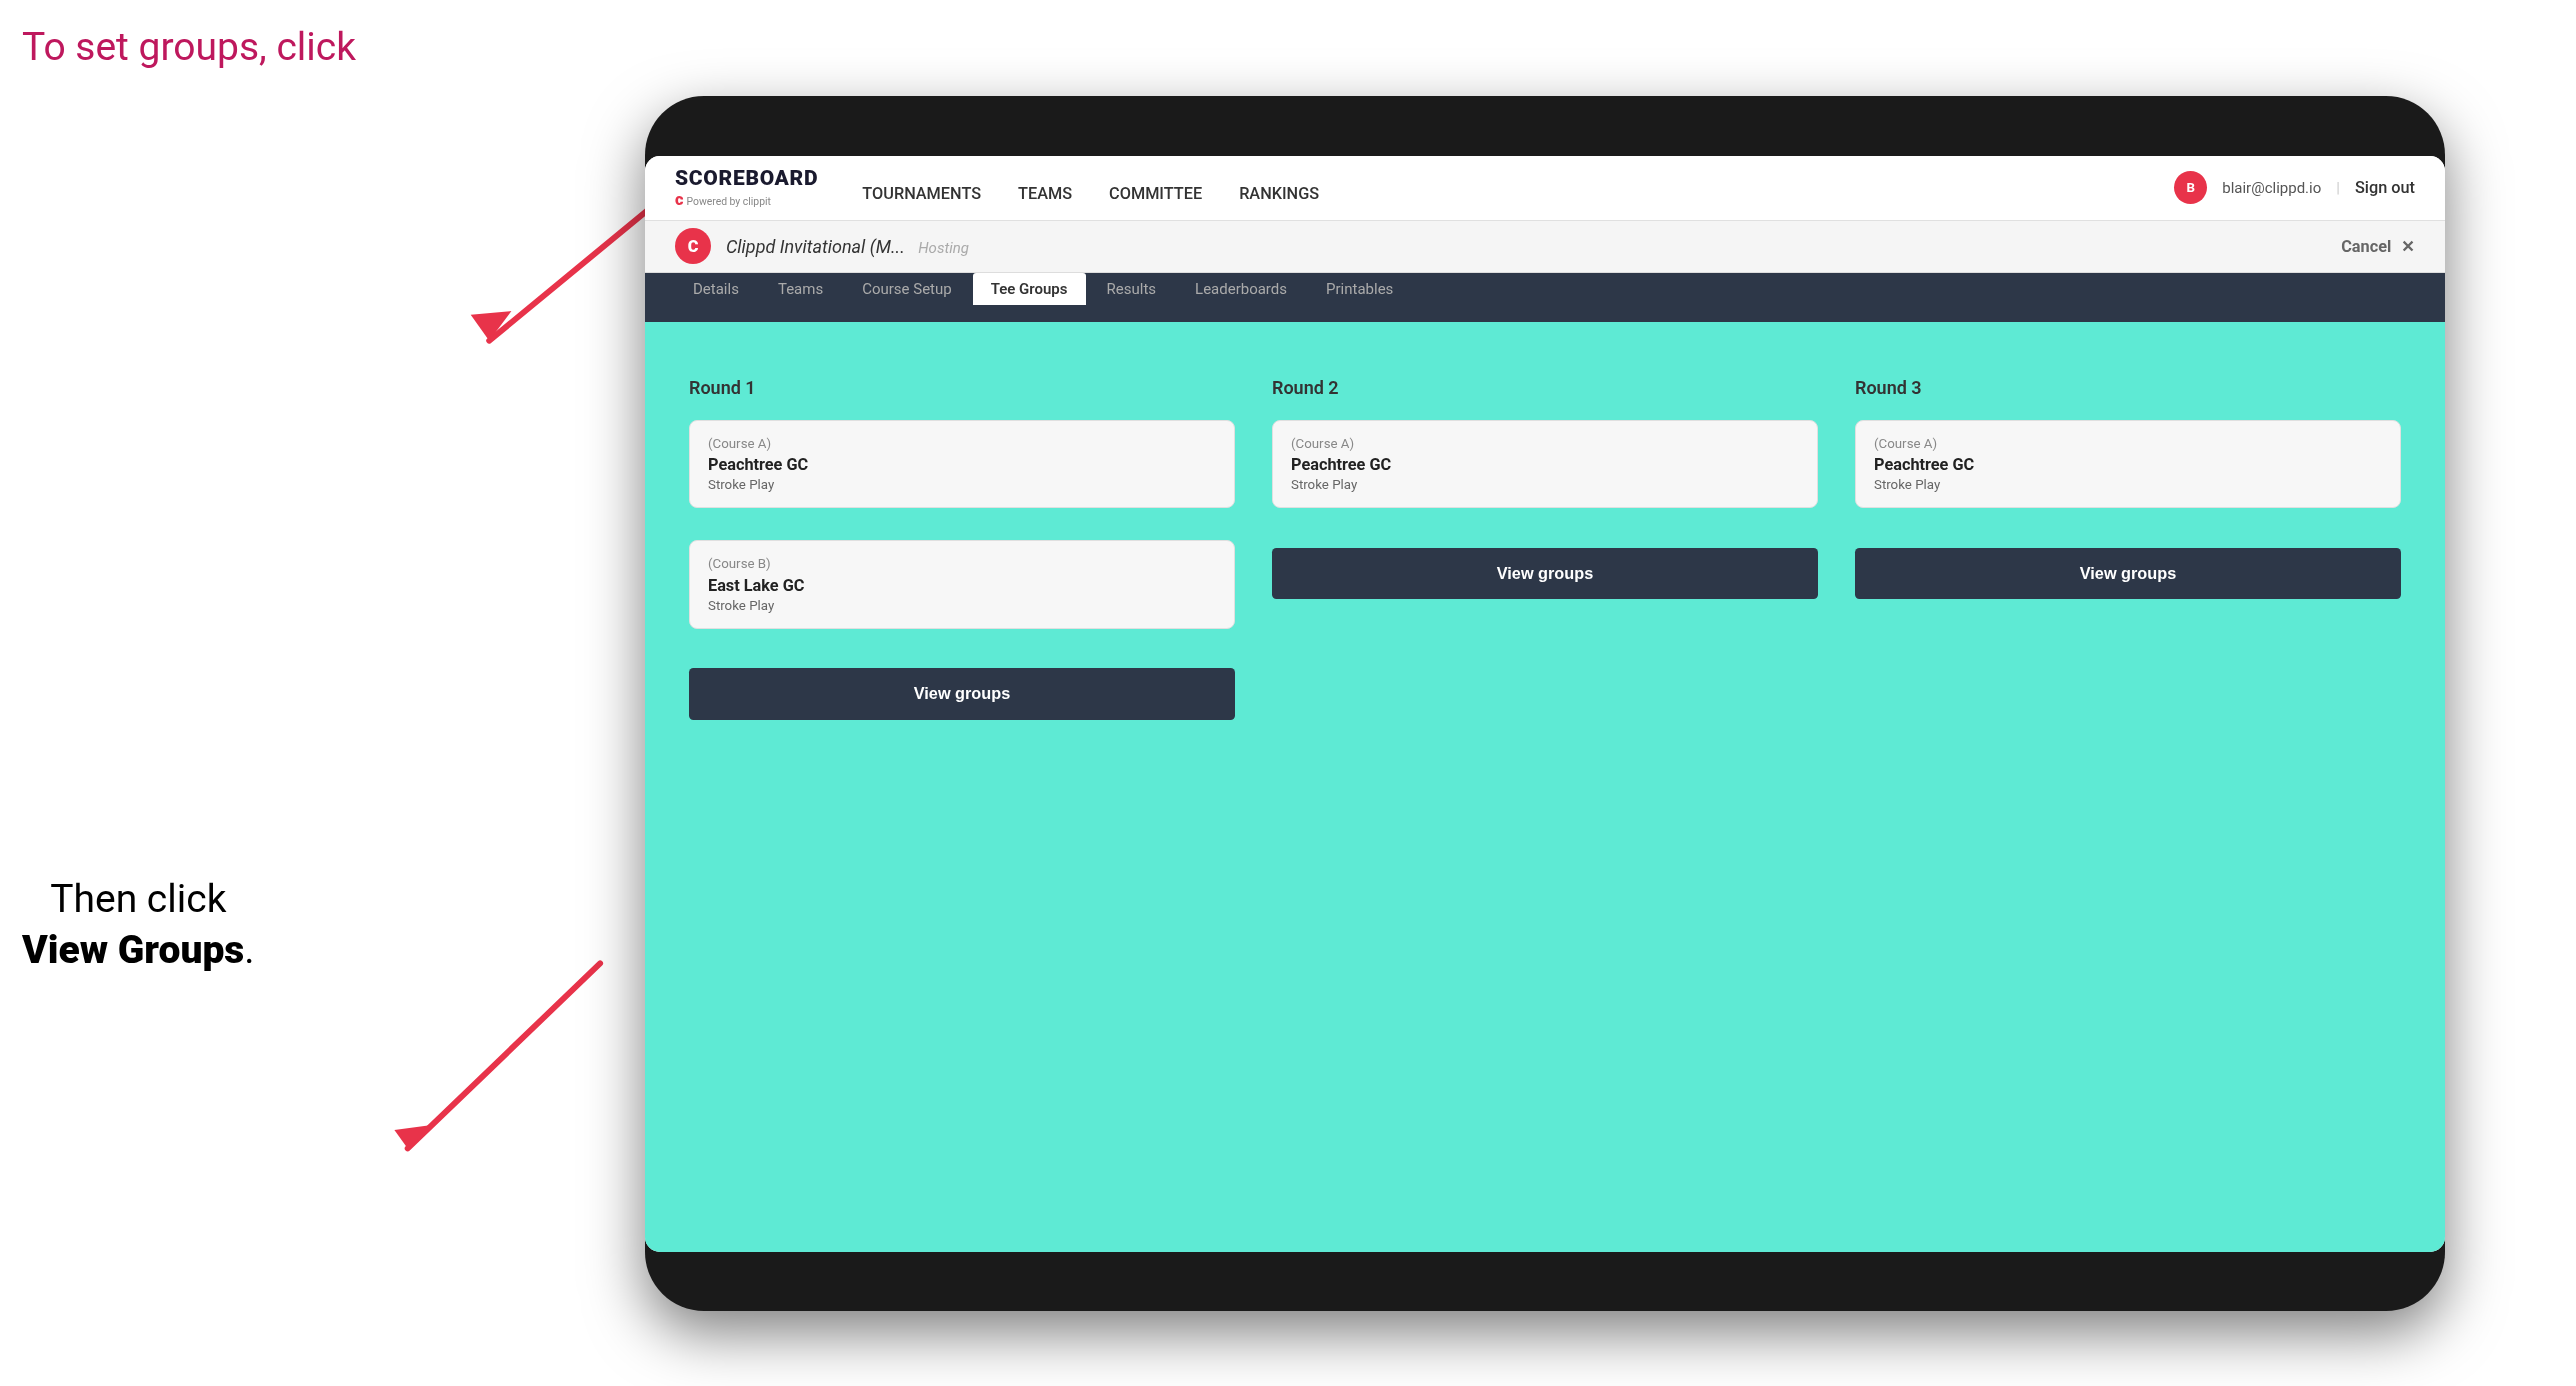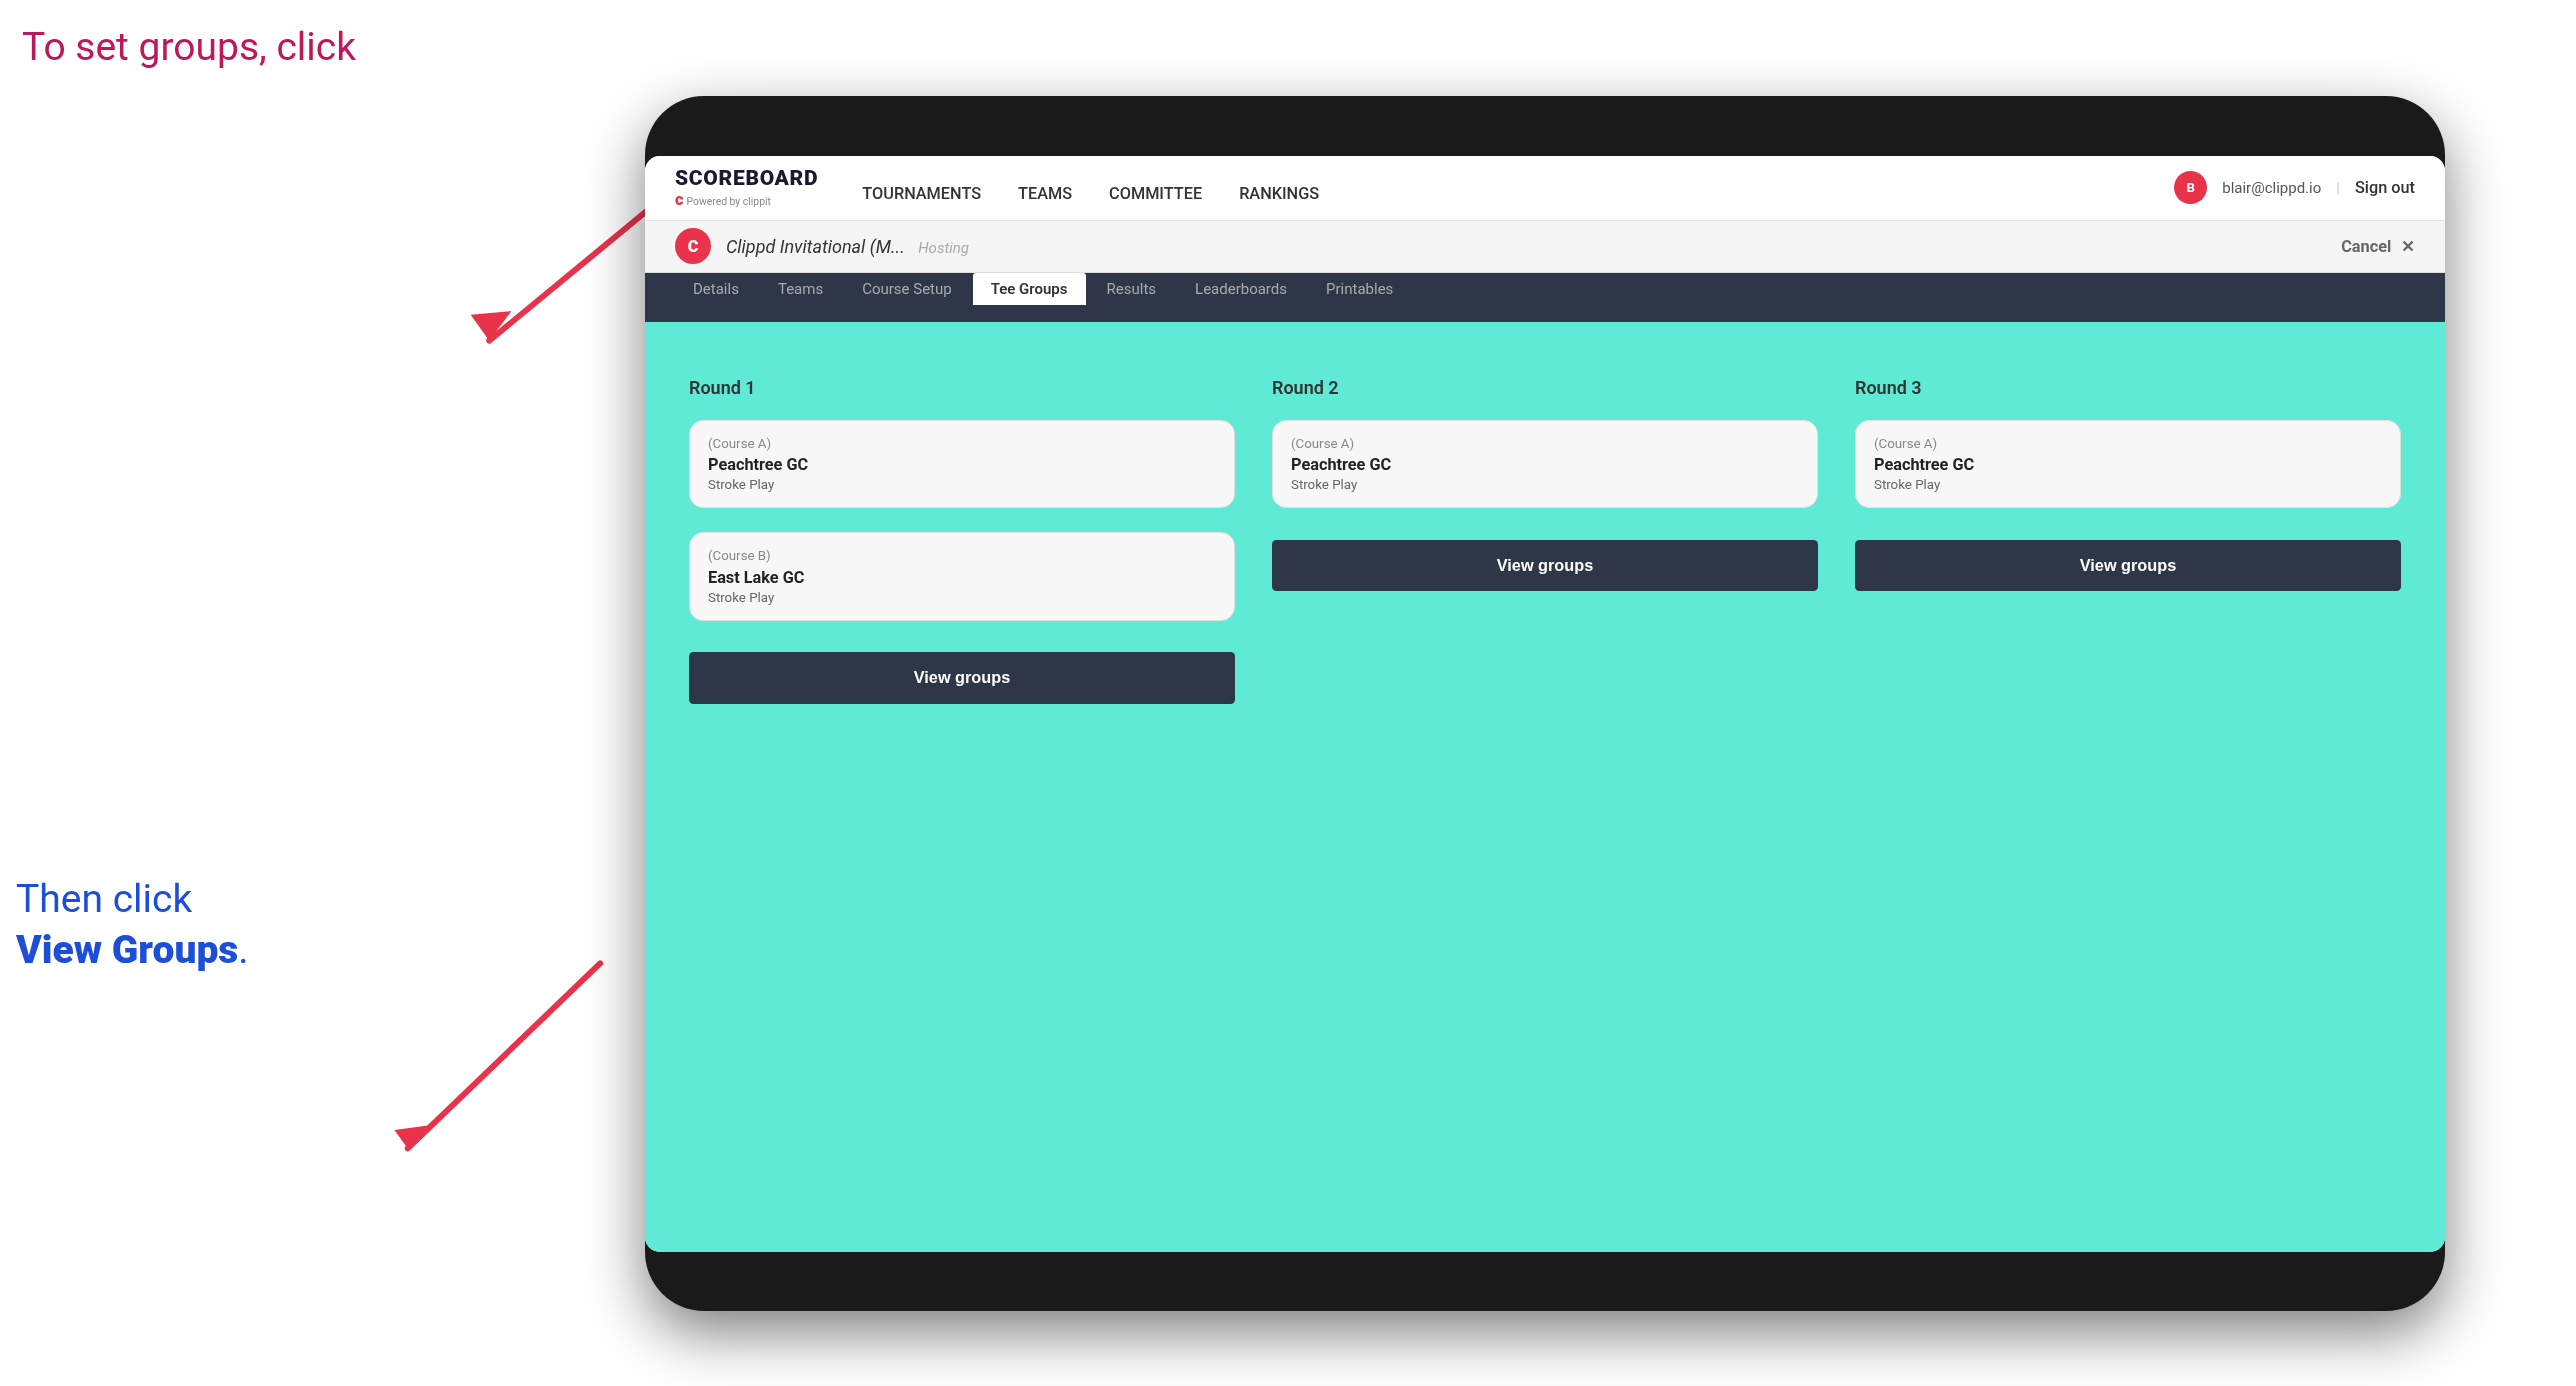--- a/index.html
+++ b/index.html
@@ -22,24 +22,25 @@
       line-height: 1.3;
     }
     .instruction-top strong {
       font-weight: 900;
     }
 
     
     .instruction-bottom {
       position: absolute;
       top: 874px;
-      left: 16px;
+      left: 22px;
       font-size: 39px;
-      color: #1d4ed8;
+      color: #000000;
       line-height: 1.3;
+      text-align: center;
     }
     .instruction-bottom strong {
       font-weight: 900;
     }
 
     
     .tablet {
       position: absolute;
       top: 96px;
       left: 645px;
@@ -213,23 +214,23 @@
     .round-title {
       font-size: 18px;
       font-weight: 600;
       color: #333;
       margin-bottom: 7.4px;
     }
 
     .course-card {
       background: #f7f7f7;
       border: 0.7px solid #e0e0e0;
-      border-radius: 14px;
+      border-radius: 8px;
       padding: 15px 18px;
-      margin-bottom: 9px;
+      margin-bottom: 17px;
     }
 
     .course-label {
       font-size: 13.3px;
       color: #888;
       margin-bottom: 4.4px;
     }
     .course-name {
       font-size: 16.3px;
       font-weight: 700;

